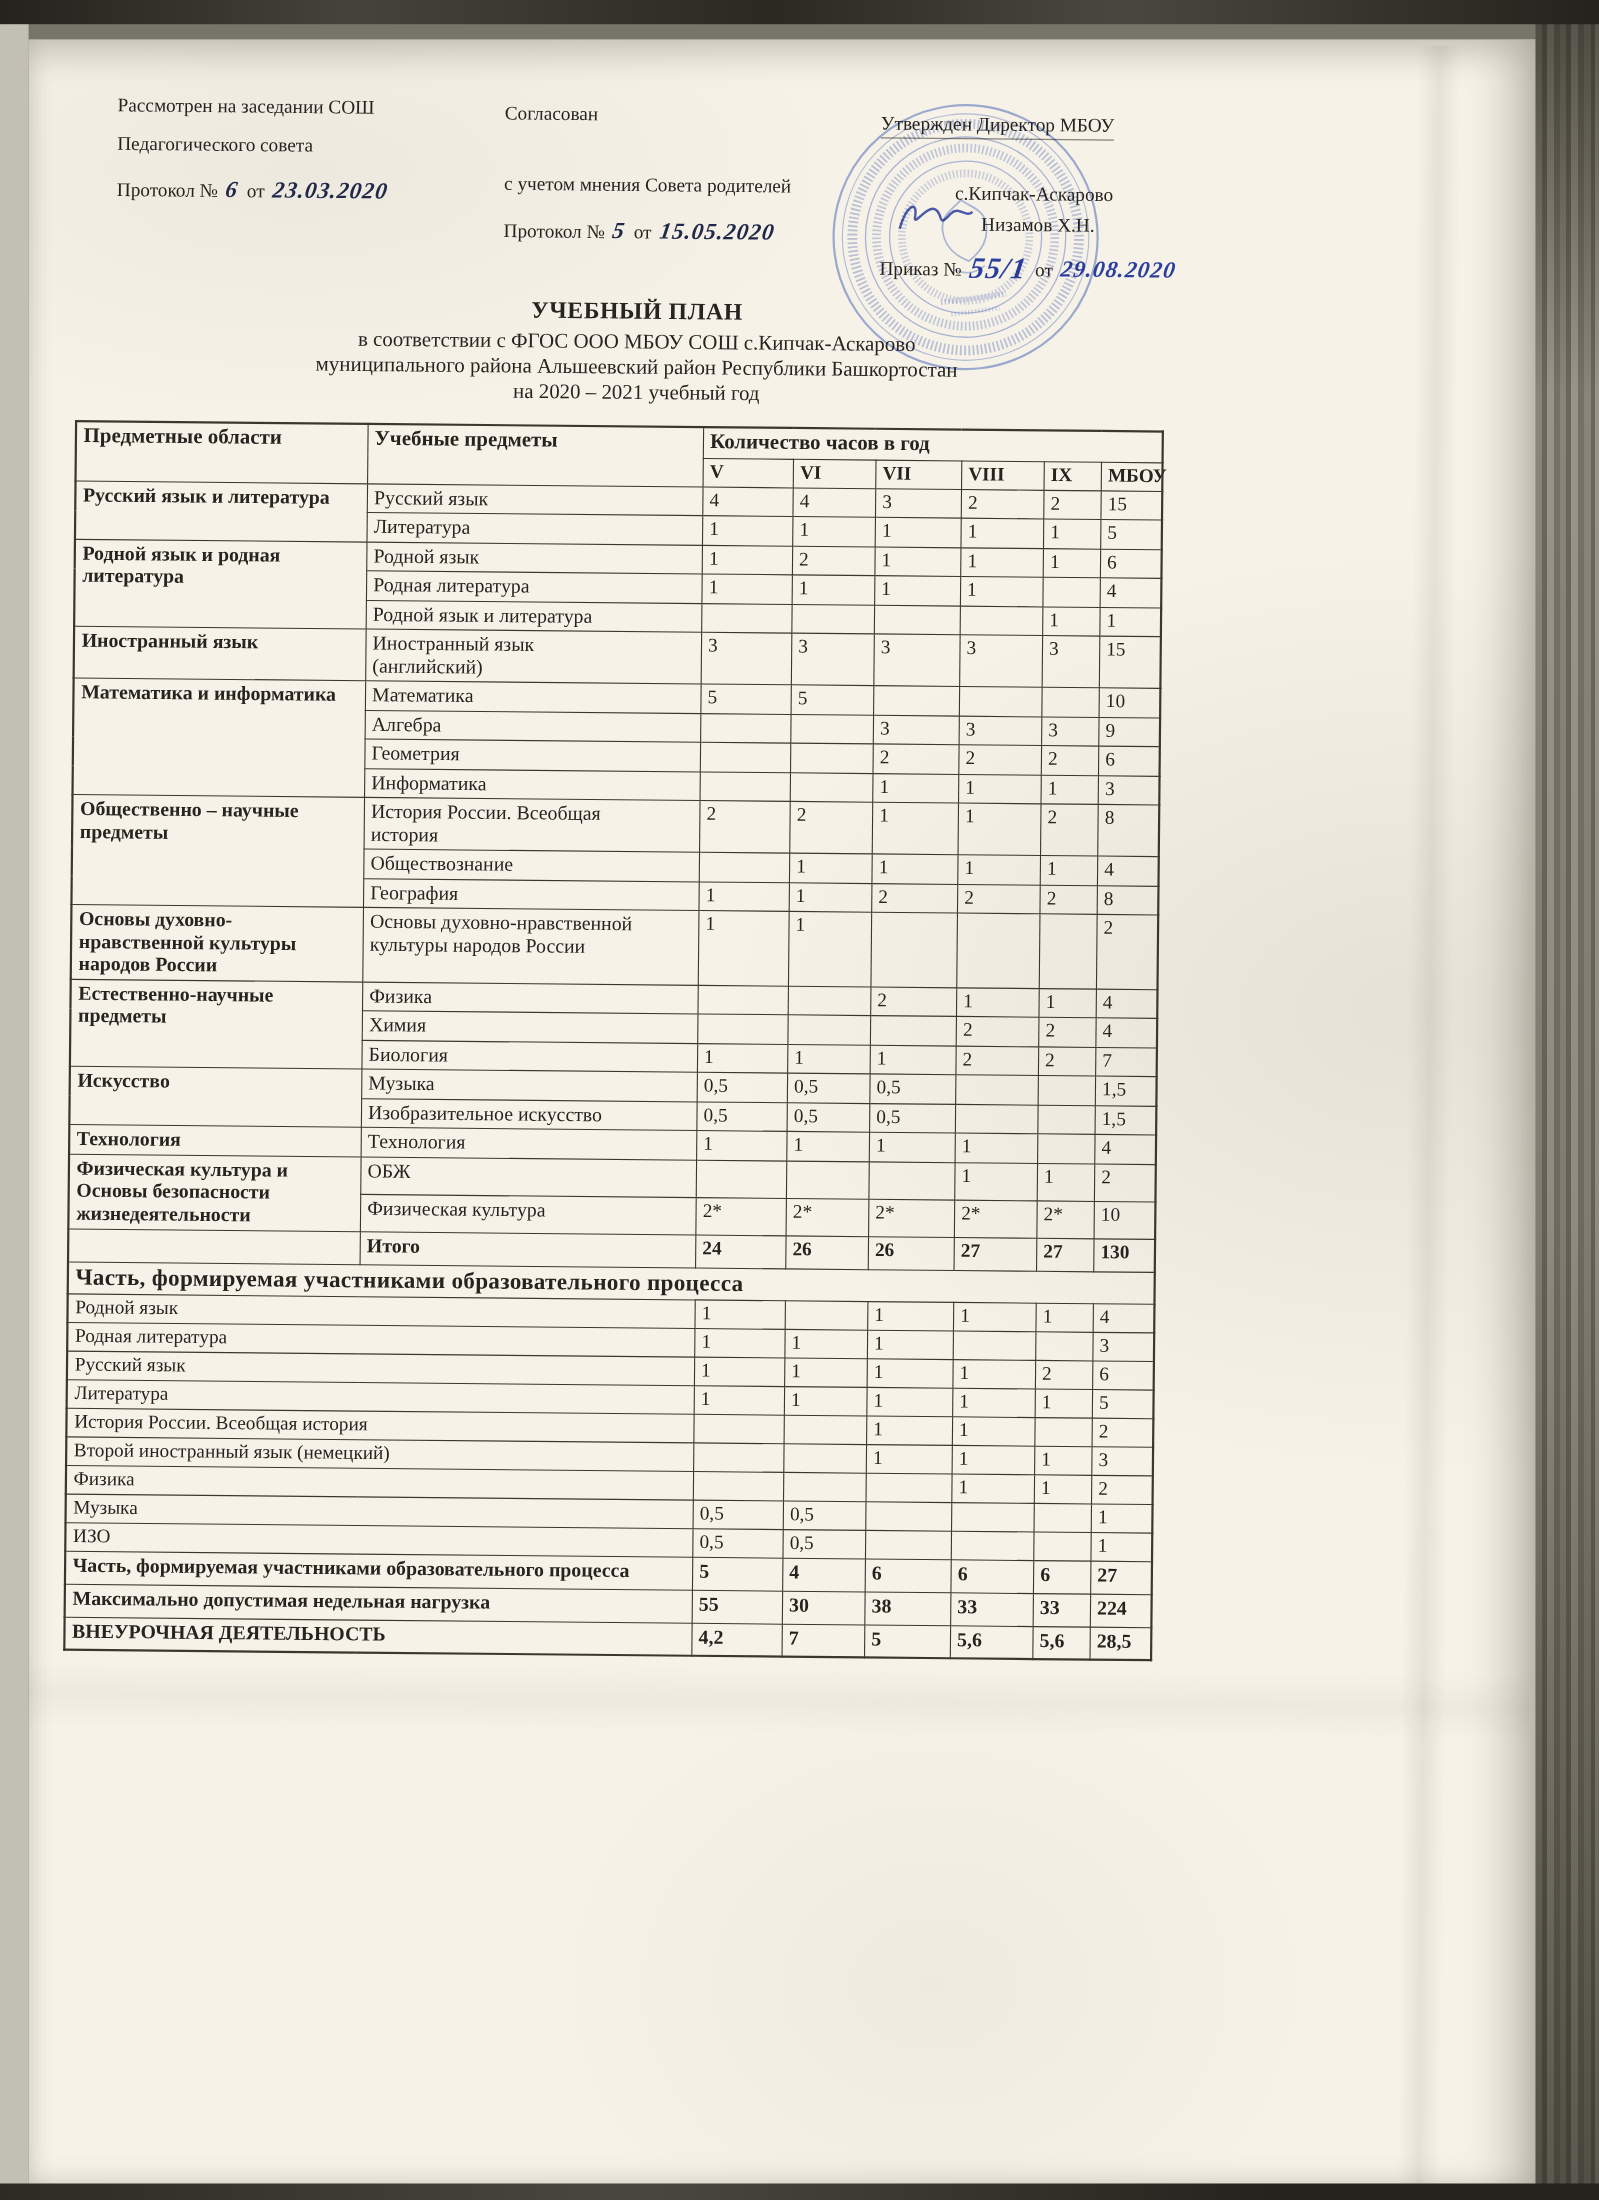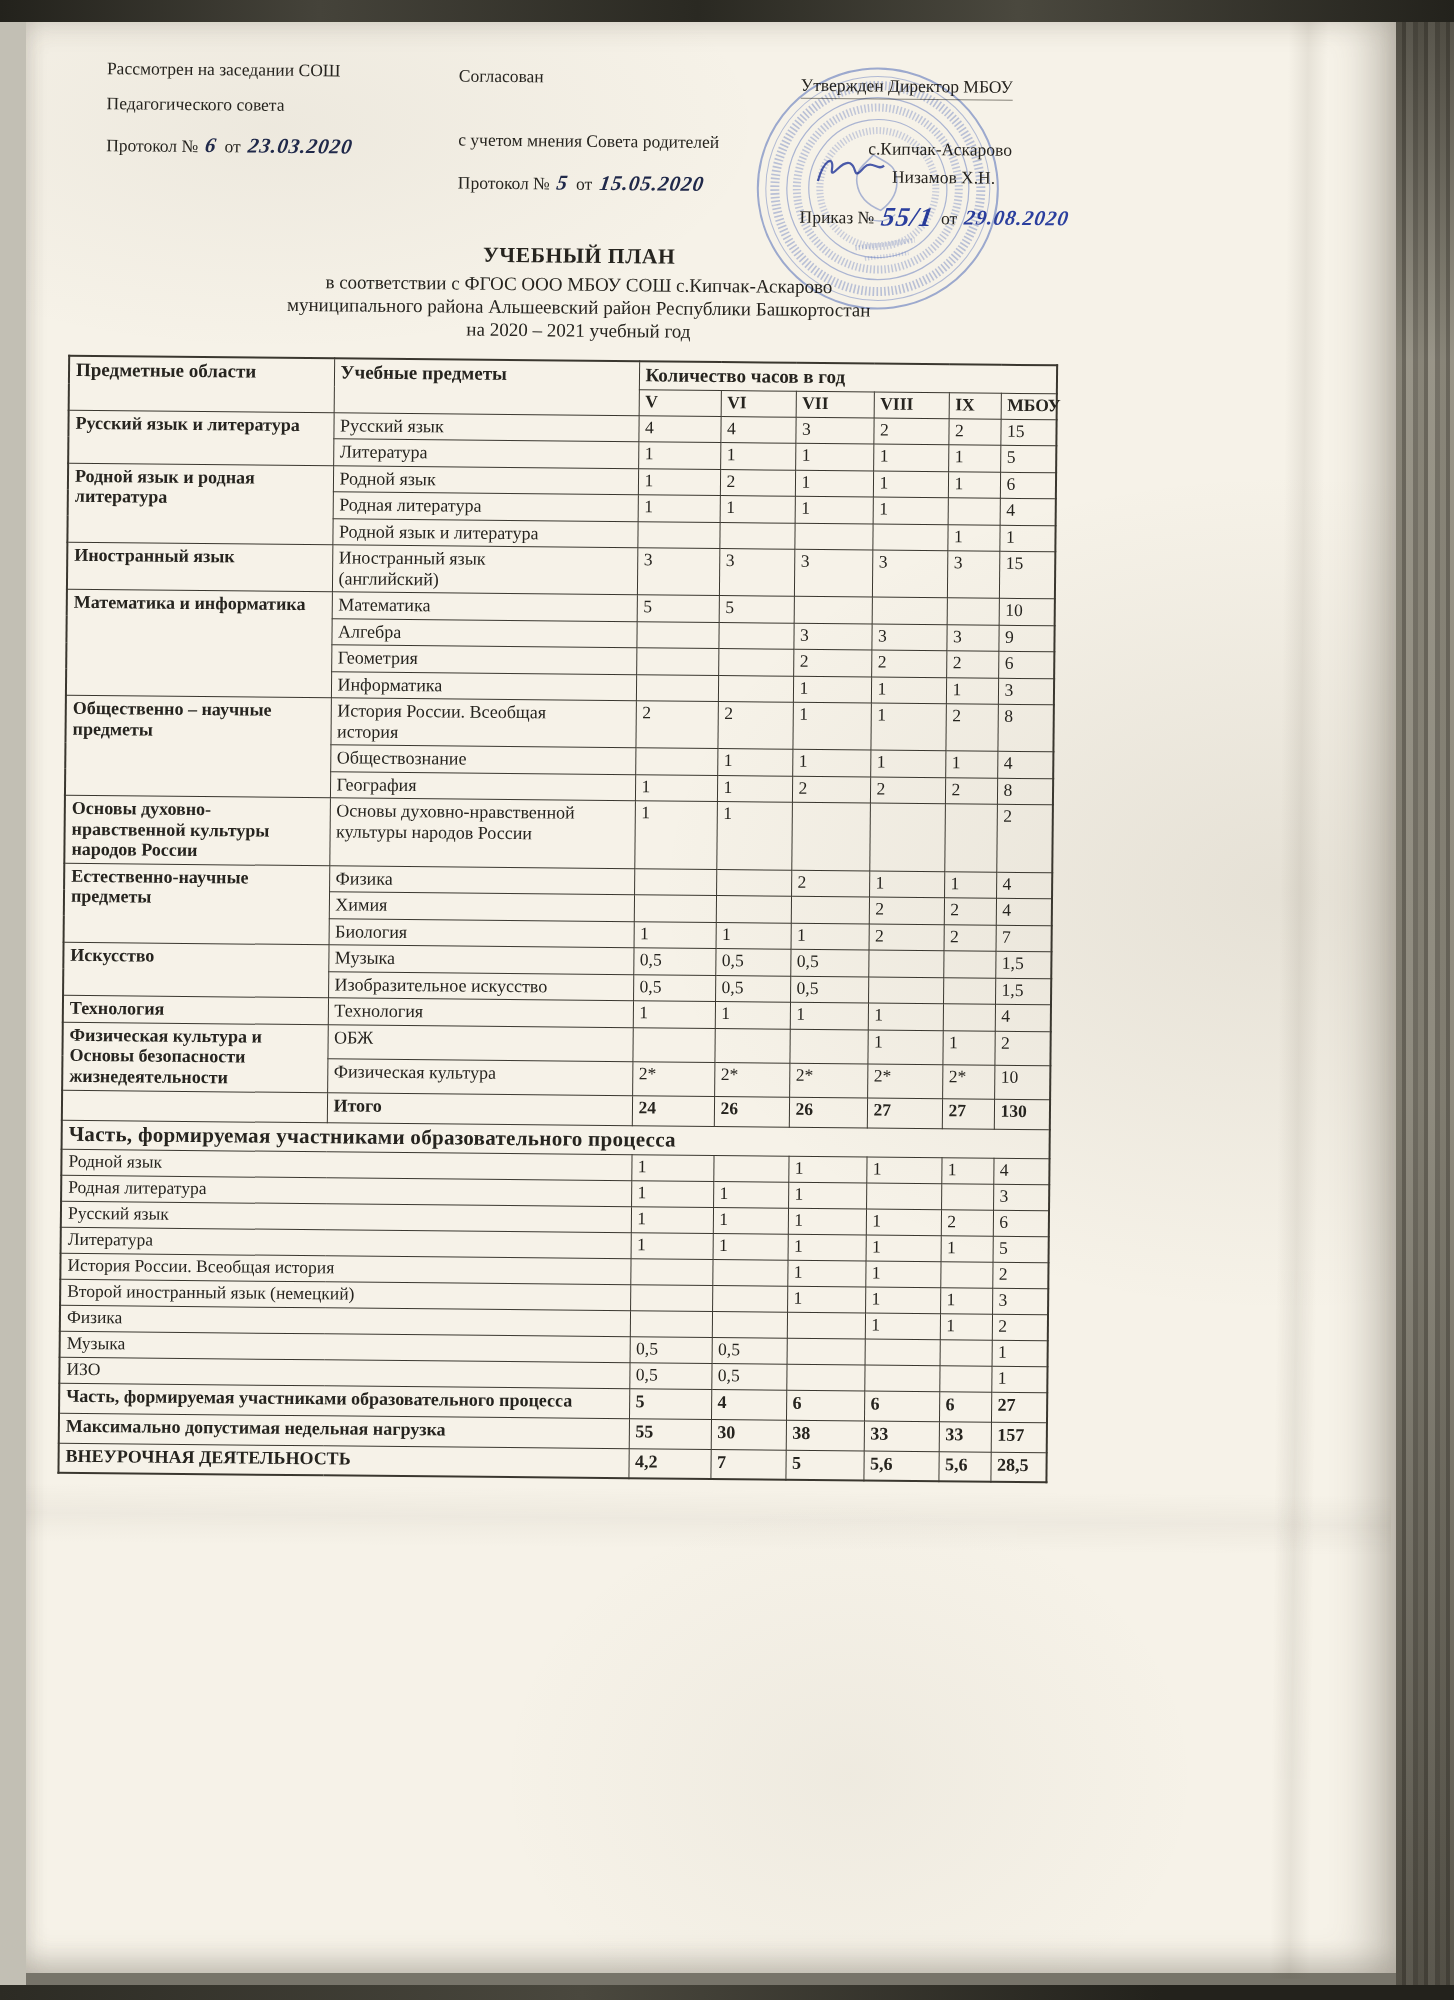--- a/index.html
+++ b/index.html
@@ -16,21 +16,21 @@
     background:linear-gradient(90deg,#23221c,#45433a 22%,#2a2922 48%,#4a483e 70%,#23221c);}
   .edge-bottom{position:absolute;left:0;bottom:0;width:100%;height:15px;z-index:40;
     background:linear-gradient(90deg,#2c2b24,#4a483e 40%,#23221c 80%);}
   .edge-right{position:absolute;right:0;top:0;width:58px;height:100%;z-index:35;
     background:repeating-linear-gradient(90deg,#8f8b7e 0 6px,#6f6b60 6px 10px,#a09c8f 10px 17px,#7a766b 17px 22px);}
   .edge-right::after{content:"";position:absolute;inset:0;
     background:linear-gradient(180deg,rgba(20,18,12,.55),rgba(20,18,12,.05) 18%,rgba(20,18,12,.12) 55%,rgba(20,18,12,.5));}
   .edge-left{position:absolute;left:0;top:0;width:26px;height:100%;z-index:30;background:#c2bfb4;}
   
   .paper{
-    position:absolute;left:26px;top:9px;width:1372px;height:1964px;z-index:10;
+    position:absolute;left:26px;top:36px;width:1372px;height:1964px;z-index:10;
     background:
       radial-gradient(ellipse 700px 320px at 18% 6%,rgba(120,110,90,.07),transparent 70%),
       radial-gradient(ellipse 900px 600px at 92% 45%,rgba(110,100,80,.12),transparent 70%),
       radial-gradient(ellipse 500px 400px at 60% 90%,rgba(120,112,92,.06),transparent 70%),
       #f6f2e8;
     box-shadow:inset -26px 0 40px rgba(80,72,58,.30),inset 0 16px 24px rgba(80,72,58,.10),inset 0 -14px 20px rgba(80,72,58,.14);
   }
   .content{position:absolute;inset:0;transform:rotate(.55deg);transform-origin:50% 40%;}
   
   .appr{position:absolute;font-size:17.5px;line-height:22px;}
@@ -487,21 +487,21 @@
             <td class="num">6</td>
             <td class="num tot">27</td>
           </tr>
           <tr class="p2row p2bold">
             <td colspan="2" class="pname">Максимально допустимая недельная нагрузка</td>
             <td class="num">55</td>
             <td class="num">30</td>
             <td class="num">38</td>
             <td class="num">33</td>
             <td class="num">33</td>
-            <td class="num tot">157</td>
+            <td class="num tot">224</td>
           </tr>
           <tr class="p2row p2bold">
             <td colspan="2" class="pname center">ВНЕУРОЧНАЯ  ДЕЯТЕЛЬНОСТЬ</td>
             <td class="num">4,2</td>
             <td class="num">7</td>
             <td class="num">5</td>
             <td class="num">5,6</td>
             <td class="num">5,6</td>
             <td class="num tot">28,5</td>
           </tr>

